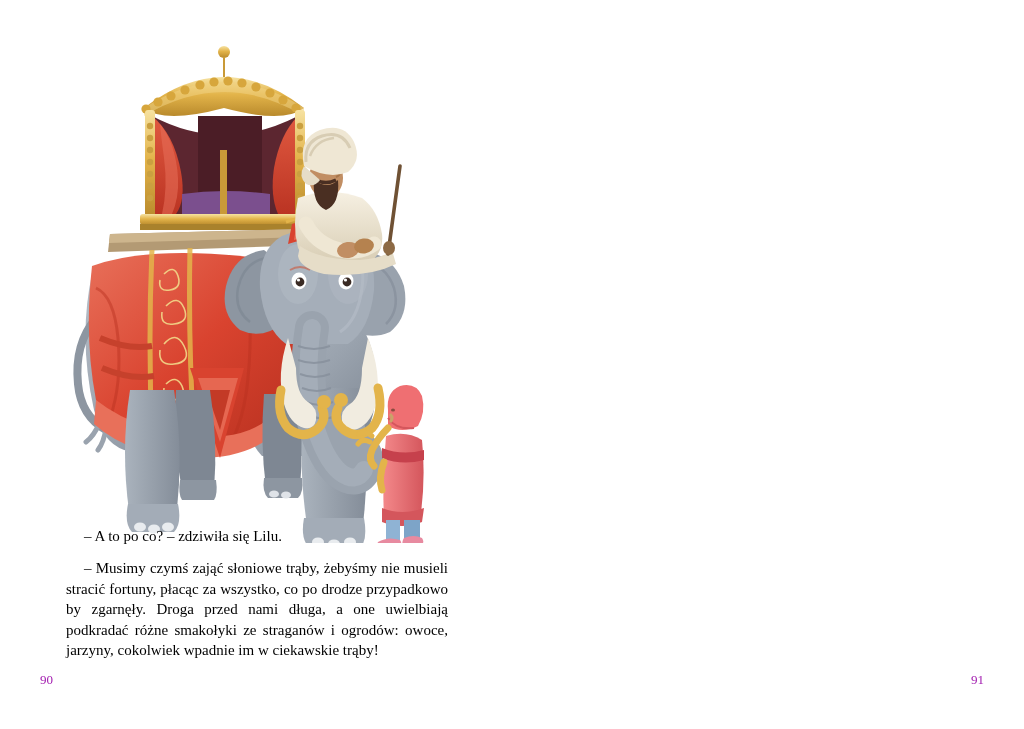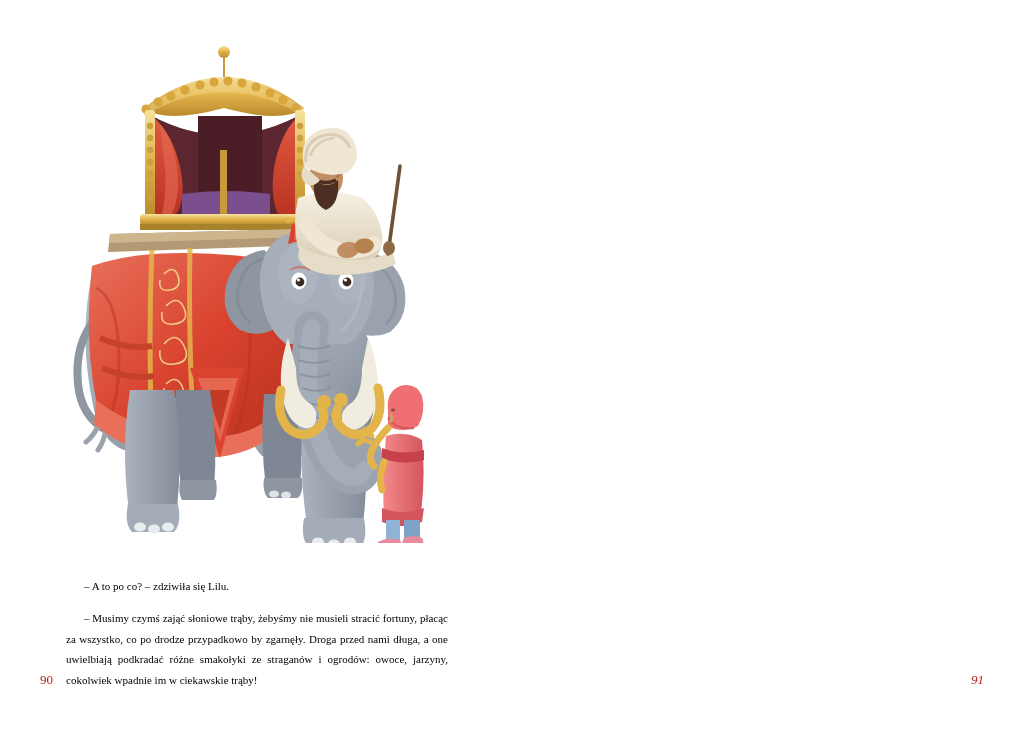--- a/index.html
+++ b/index.html
@@ -40,44 +40,44 @@
     top: 38px;
     width: 440px;
     height: 505px;
   }
   .illustration svg { display: block; width: 100%; height: 100%; }
 
   
   .left-copy {
     position: absolute;
     left: 66px;
-    top: 576px;
+    top: 526px;
     width: 382px;
-    font-size: 11px;
+    font-size: 15px;
     line-height: 20.4px;
     text-align: justify;
     text-justify: inter-word;
     -webkit-hyphens: manual;
     hyphens: manual;
   }
   .left-copy p { margin: 0; }
   .left-copy p + p { margin-top: 12px; }
   .indent { text-indent: 18px; }
 
   
   .folio {
     position: absolute;
     top: 672px;
     font-size: 13px;
     line-height: 16px;
-    color: #b91c1c;
+    color: #a21caf;
     font-variant-numeric: oldstyle-nums;
   }
   .folio-left  { left: 40px;  text-align: left; }
-  .folio-right { right: 40px; text-align: right; font-style: italic; }
+  .folio-right { right: 40px; text-align: right; }
 </style>
 </head>
 <body>
 
 <div class="spread">
 
   <div class="page page-left">
 
     <div class="illustration">
       <svg viewBox="0 0 440 505" xmlns="http://www.w3.org/2000/svg" aria-hidden="true">

